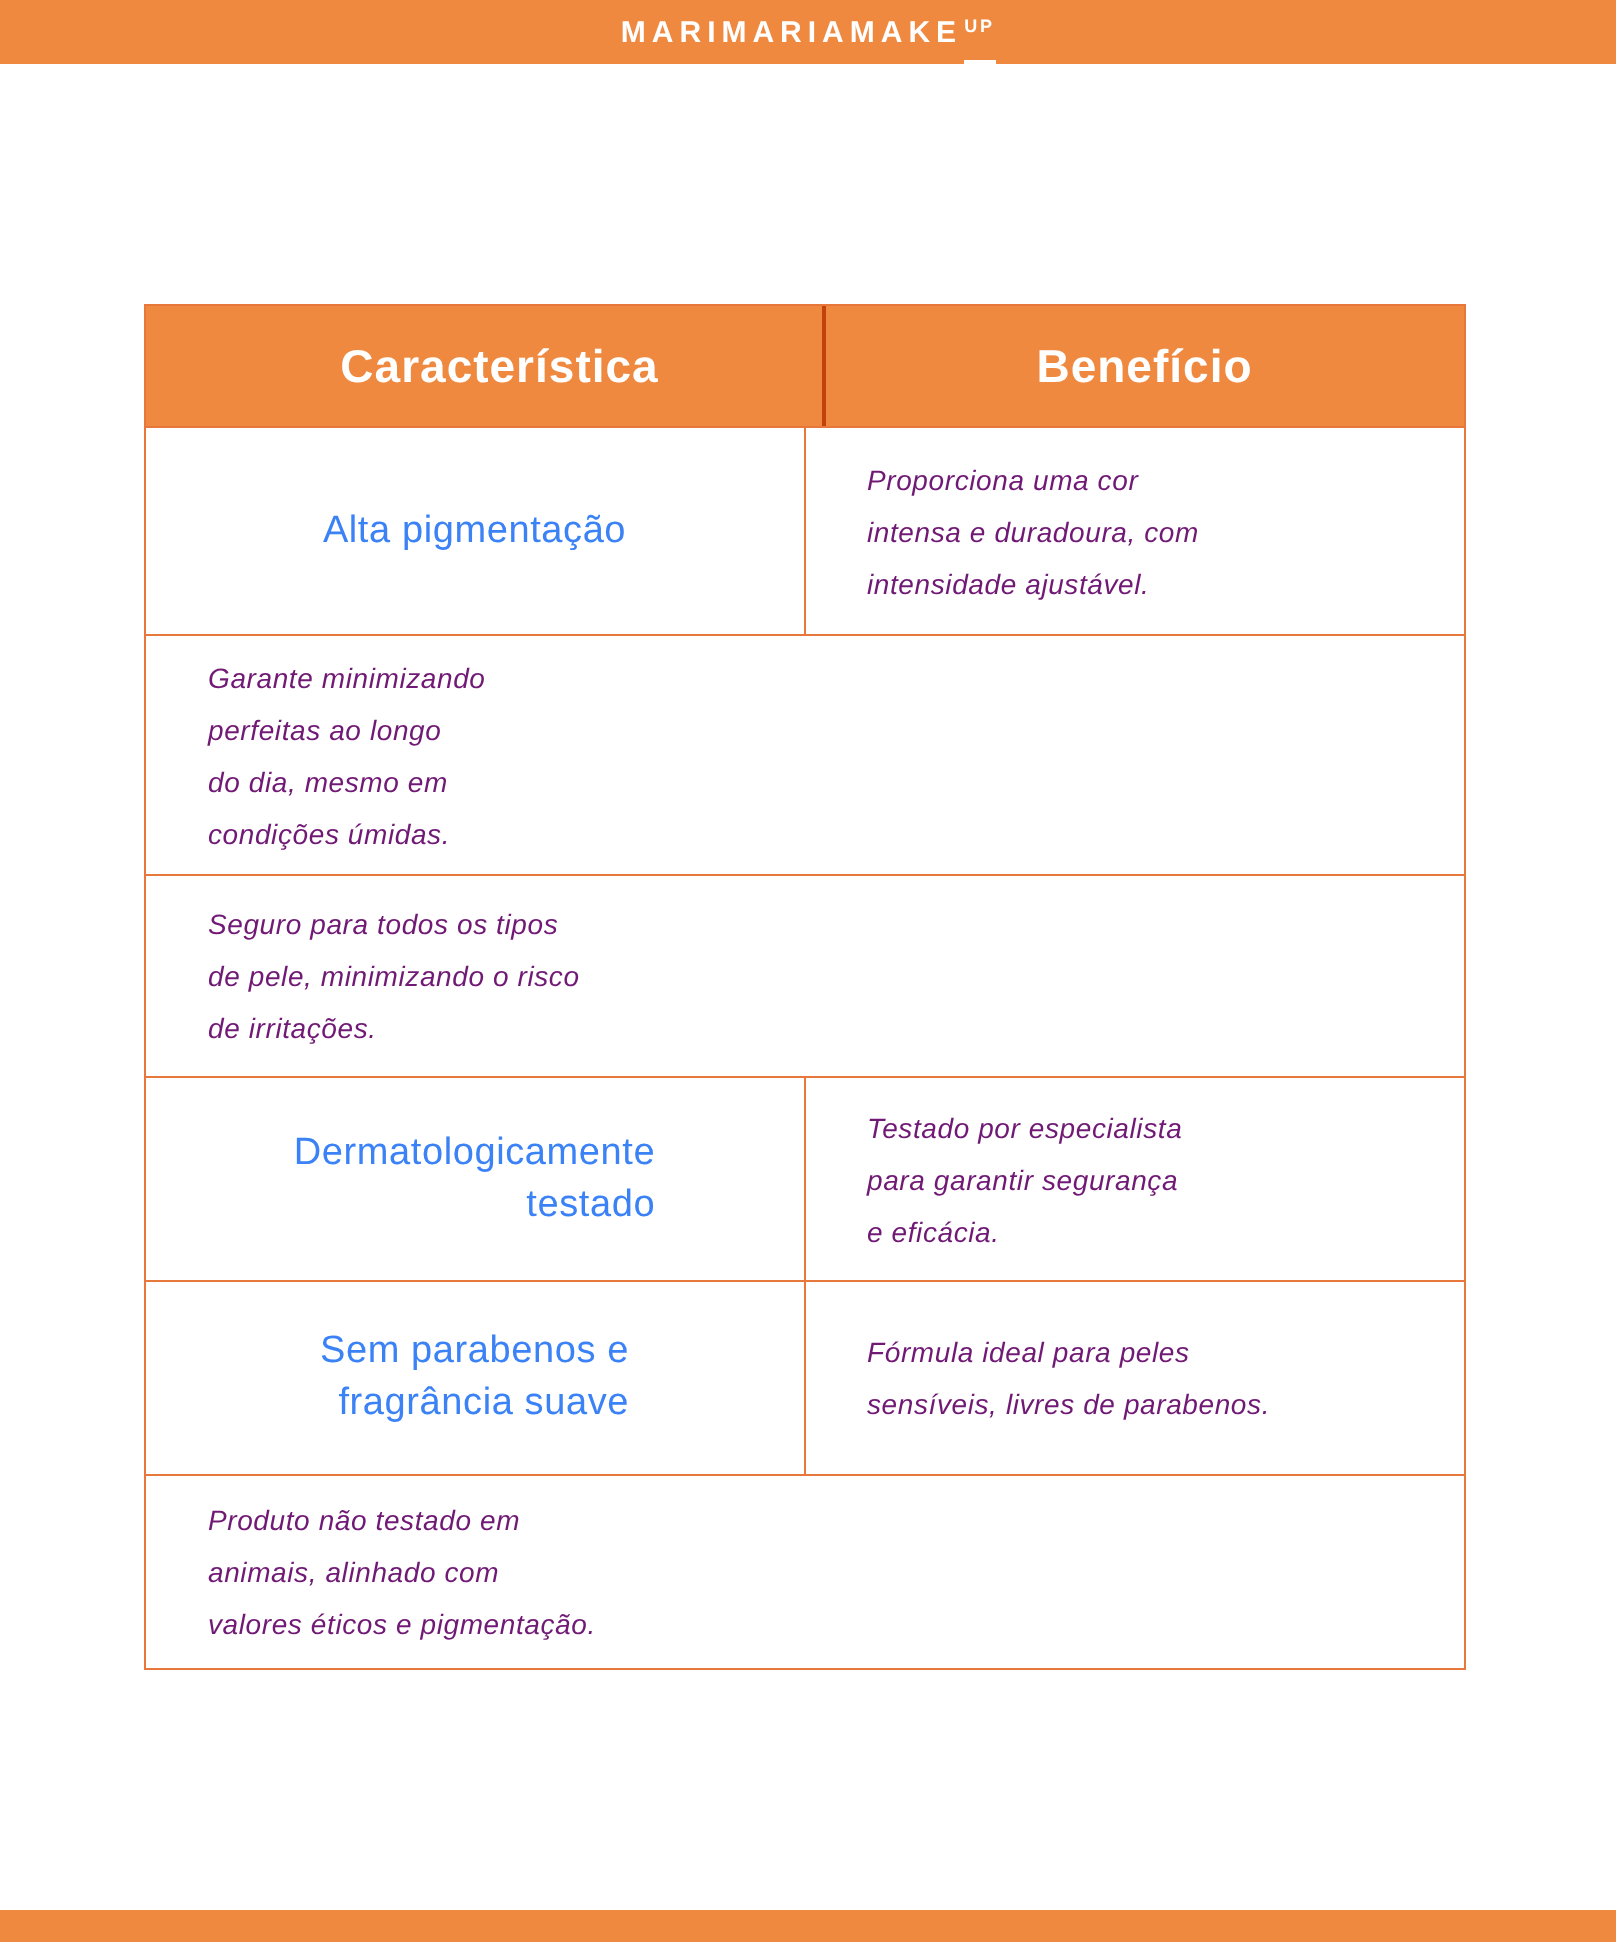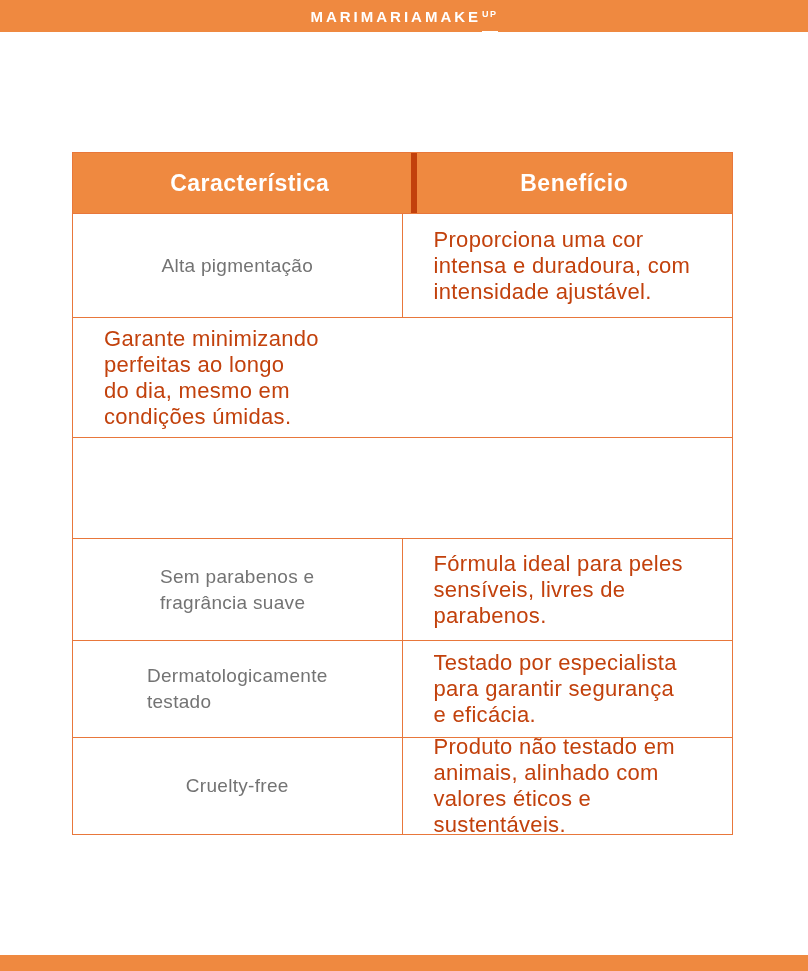--- a/index.html
+++ b/index.html
@@ -29,40 +29,40 @@
     position: absolute; left: 72px; top: 152px; width: 661px;
     border: 1px solid #E8773B; background: #ffffff;
   }
   .thead {
     display: flex; height: 60px; background: #EF8940; padding-left: 16px;
   }
   .th {
     flex: 0 0 50%; display: flex; align-items: center; justify-content: center;
     color: #ffffff; font-size: 23px; font-weight: bold; letter-spacing: 0.5px;
   }
-  .th + .th { border-left: 6px solid #c2410c; }
+  .th + .th { border-left: 2px solid #c2410c; }
 
   .row { display: flex; border-top: 1px solid #E8773B; }
   .row:nth-child(1) { height: 104px; }
   .row:nth-child(2) { height: 120px; }
   .row:nth-child(3) { height: 101px; }
   .row:nth-child(4) { height: 102px; }
   .row:nth-child(5) { height: 97px;  }
   .row:nth-child(6) { height: 97px;  }
 
   .cell-feature {
     flex: 0 0 50%; display: flex; align-items: center; justify-content: center;
-    text-align: left; color: #737373; font-size: 19px; line-height: 26px;
+    text-align: right; color: #3b82f6; font-size: 19px; line-height: 26px;
     letter-spacing: 0.3px; white-space: pre-line; border-right: 1px solid #E8773B;
     padding: 6px 10px;
   }
   .cell-benefit {
     flex: 1 1 auto; display: flex; align-items: center; justify-content: flex-start;
-    color: #c2410c; font-size: 22px; line-height: 26px; letter-spacing: 0.3px;
-    white-space: pre-line; padding: 8px 6px 8px 31px; text-align: left;
+    color: #701a75; font-size: 14px; line-height: 26px; letter-spacing: 0.3px;
+    white-space: pre-line; padding: 8px 6px 8px 31px; text-align: left; font-style: italic;
   }
 
   
   .bottom-bar {
     position: absolute; left: 0; bottom: 0; width: 808px; height: 16px;
     background: #EF8940;
   }
 </style>
 </head>
 <body>
@@ -90,42 +90,44 @@
       </div>
 
       <div class="row">
         <div class="cell-benefit">Garante minimizando
 perfeitas ao longo
 do dia, mesmo em
 condições úmidas.</div>
       </div>
 
       <div class="row">
-      </div>
-
-      <div class="row">
-        <div class="cell-feature">Sem parabenos e
-fragrância suave</div>
-        <div class="cell-benefit">Fórmula ideal para peles
-sensíveis, livres de parabenos.</div>
+        <div class="cell-benefit">Seguro para todos os tipos
+de pele, minimizando o risco
+de irritações.</div>
       </div>
 
       <div class="row">
         <div class="cell-feature">Dermatologicamente
 testado</div>
         <div class="cell-benefit">Testado por especialista
 para garantir segurança
 e eficácia.</div>
       </div>
 
       <div class="row">
-        <div class="cell-feature">Cruelty-free</div>
+        <div class="cell-feature">Sem parabenos e
+fragrância suave</div>
+        <div class="cell-benefit">Fórmula ideal para peles
+sensíveis, livres de parabenos.</div>
+      </div>
+
+      <div class="row">
         <div class="cell-benefit">Produto não testado em
 animais, alinhado com
-valores éticos e sustentáveis.</div>
+valores éticos e pigmentação.</div>
       </div>
 
     </div>
   </div>
 
   <div class="bottom-bar"></div>
 
 </div>
 
 </body></html>

